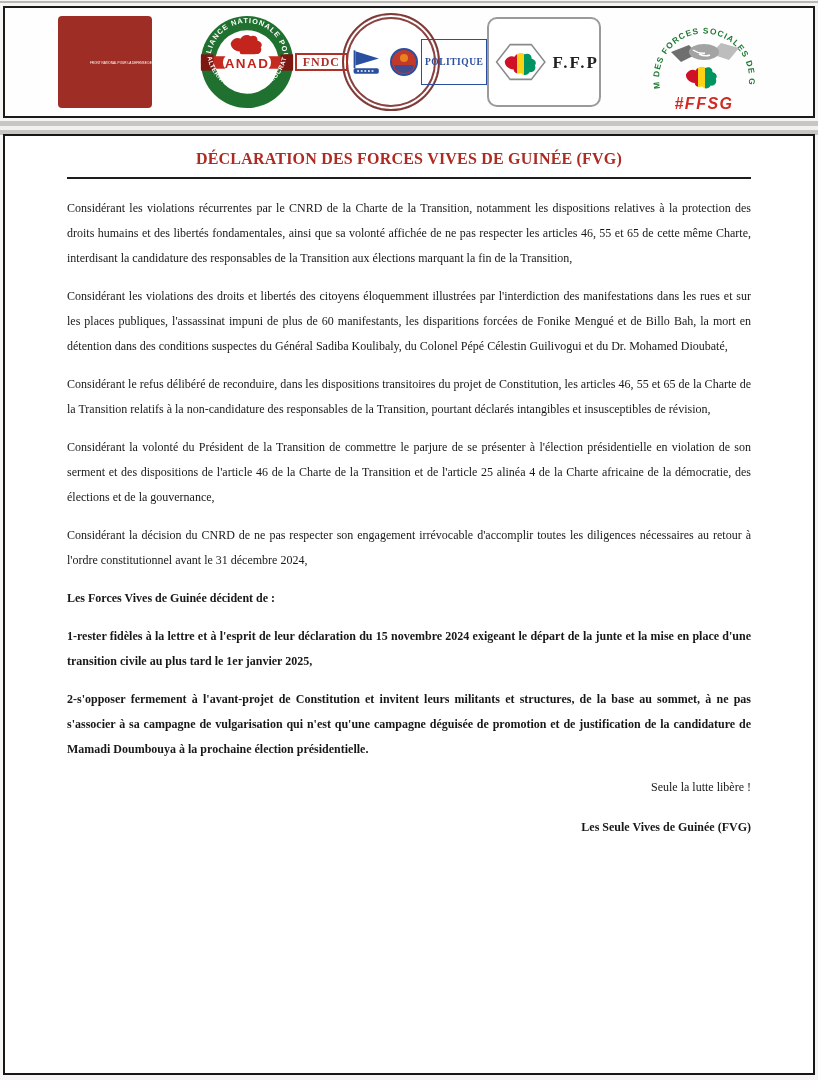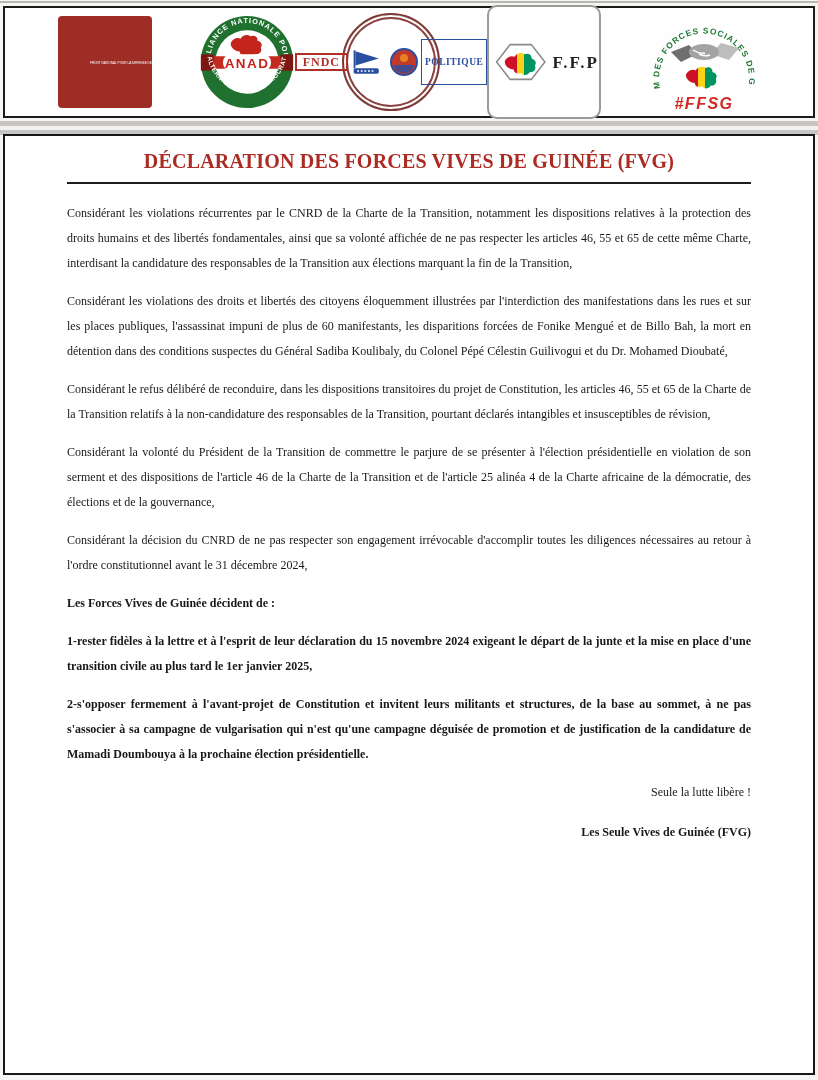--- a/index.html
+++ b/index.html
@@ -40,33 +40,33 @@
     width: 98px; height: 98px; border-radius: 50%; background: #fff;
     border: 2px solid #7E3A36; box-shadow: inset 0 0 0 2px #fff, inset 0 0 0 4px #8a4340;
     justify-content: center; gap: 2px;
   }
   .pol-fndc { font-weight: bold; font-size: 12px; color: #B03028; border: 2px solid #B03028; padding: 0 6px; line-height: 14px; letter-spacing: 1px; }
   .pol-mid { display: flex; align-items: center; gap: 3px; }
   .pol-sub { font-weight: bold; font-size: 9.5px; color: #2B4FA0; border: 1px solid #2B4FA0; padding: 16px 3px; line-height: 12px; letter-spacing: .5px; }
 
   
   .ffp {
-    width: 114px; height: 114px; background: #fff; border: 2px solid #9a9a9a; border-radius: 10px;
+    width: 114px; height: 90px; background: #fff; border: 2px solid #9a9a9a; border-radius: 10px;
     justify-content: center;
   }
   .ffp-name { font-family: "Liberation Serif", serif; font-weight: bold; font-size: 17px; letter-spacing: 2px; color: #222; margin-top: 1px; }
 
   
   .doc-box {
     position: absolute; left: 3px; right: 3px; top: 134px; bottom: 5px;
     background: #fff; border: 2px solid #171717;
     padding: 14px 62px 0 62px; overflow: hidden;
   }
   .doc-title {
-    text-align: center; font-weight: bold; font-size: 20px; letter-spacing: .2px;
+    text-align: center; font-weight: bold; font-size: 16px; letter-spacing: .2px;
     color: #AC2B23;
   }
   .title-rule { border-top: 2px solid #1d1d1d; margin: 9px 0 0 0; height: 0; }
 
   .para { margin-top: 13px; font-size: 12px; line-height: 25px; text-align: justify; color: #181818; }
   .para.first { margin-top: 17px; }
   .para.bold { font-weight: bold; }
   .para.right { text-align: right; font-weight: bold; margin-top: 15px; }
   .para.closing { text-align: right; }
 </style>

